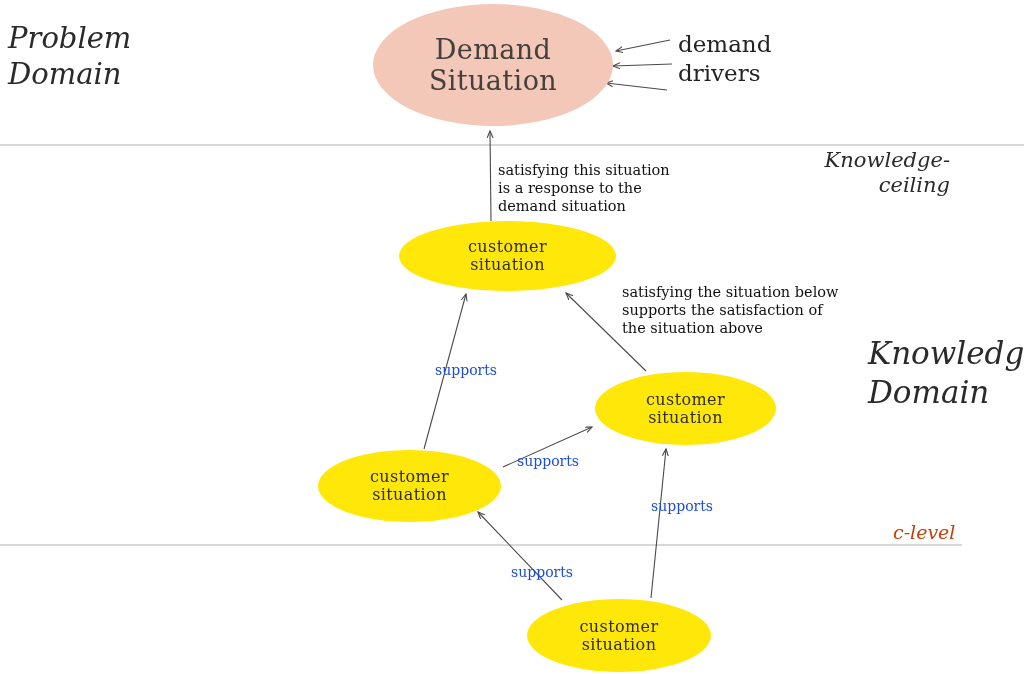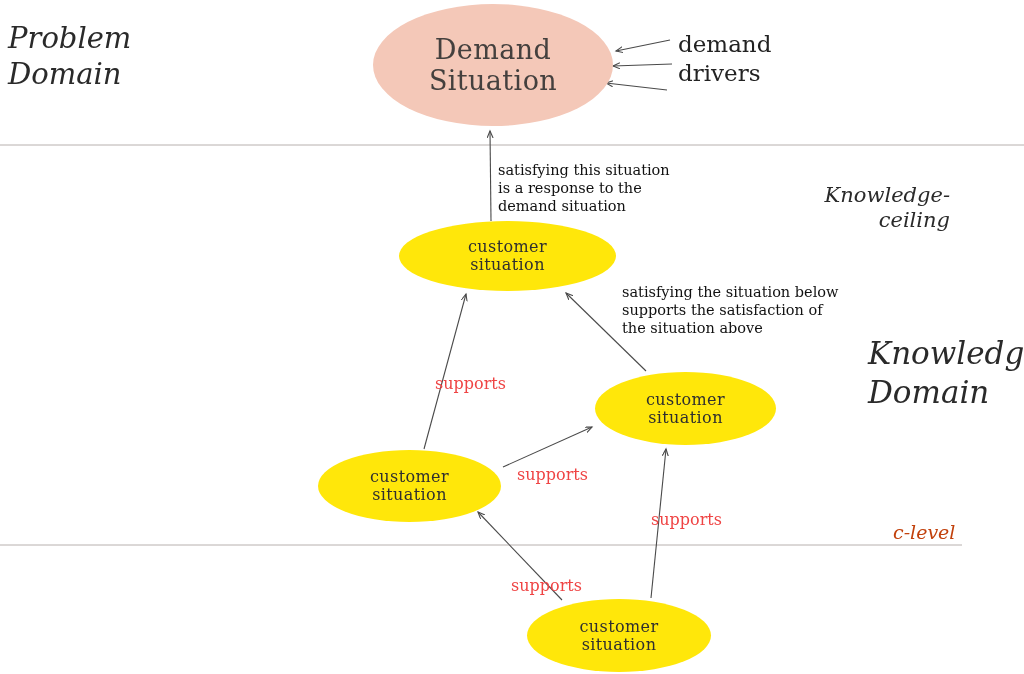--- a/index.html
+++ b/index.html
@@ -69,23 +69,22 @@
     font-size: 23px;
     line-height: 1.25;
     color: #222222;
   }
   .note {
     font-size: 14.5px;
     line-height: 1.24;
     color: #111111;
   }
   .supports-label {
-    font-size: 16px;
-    color: #ef4444;
-    margin-top: 12px;
+    font-size: 14px;
+    color: #1d4ed8;
   }
 </style>
 </head>
 <body>
 
 <div class="canvas">
 
   <svg viewBox="0 0 1024 674">
     <defs>
       <marker id="arrow" markerWidth="12" markerHeight="10" refX="7" refY="3" orient="auto" markerUnits="userSpaceOnUse">
@@ -112,21 +111,21 @@
 
     <line x1="651" y1="598" x2="666" y2="449" stroke="#4a4a4a" stroke-width="1.1" marker-end="url(#arrow)"></line>
   </svg>
 
   <div class="txt domain-label" style="left:8px; top:20px;">Problem
 Domain</div>
 
   <div class="txt domain-label big" style="left:868px; top:334px;">Knowledge
 Domain</div>
 
-  <div class="txt side-label" style="right:74px; top:148px;margin-top:35px;">Knowledge-
+  <div class="txt side-label" style="right:74px; top:148px;">Knowledge-
 ceiling</div>
 
   <div class="txt c-level-label" style="left:893px; top:521px;">c-level</div>
 
   <div class="node demand" style="left: 373px; top: 4px; width: 240px; height: 122px; background-color: rgb(244, 200, 184);">
     <span>Demand
 Situation</span>
   </div>
 
   <div class="node customer" style="left: 399px; top: 221px; width: 217px; height: 70px; background-color: rgb(255, 231, 10);">

